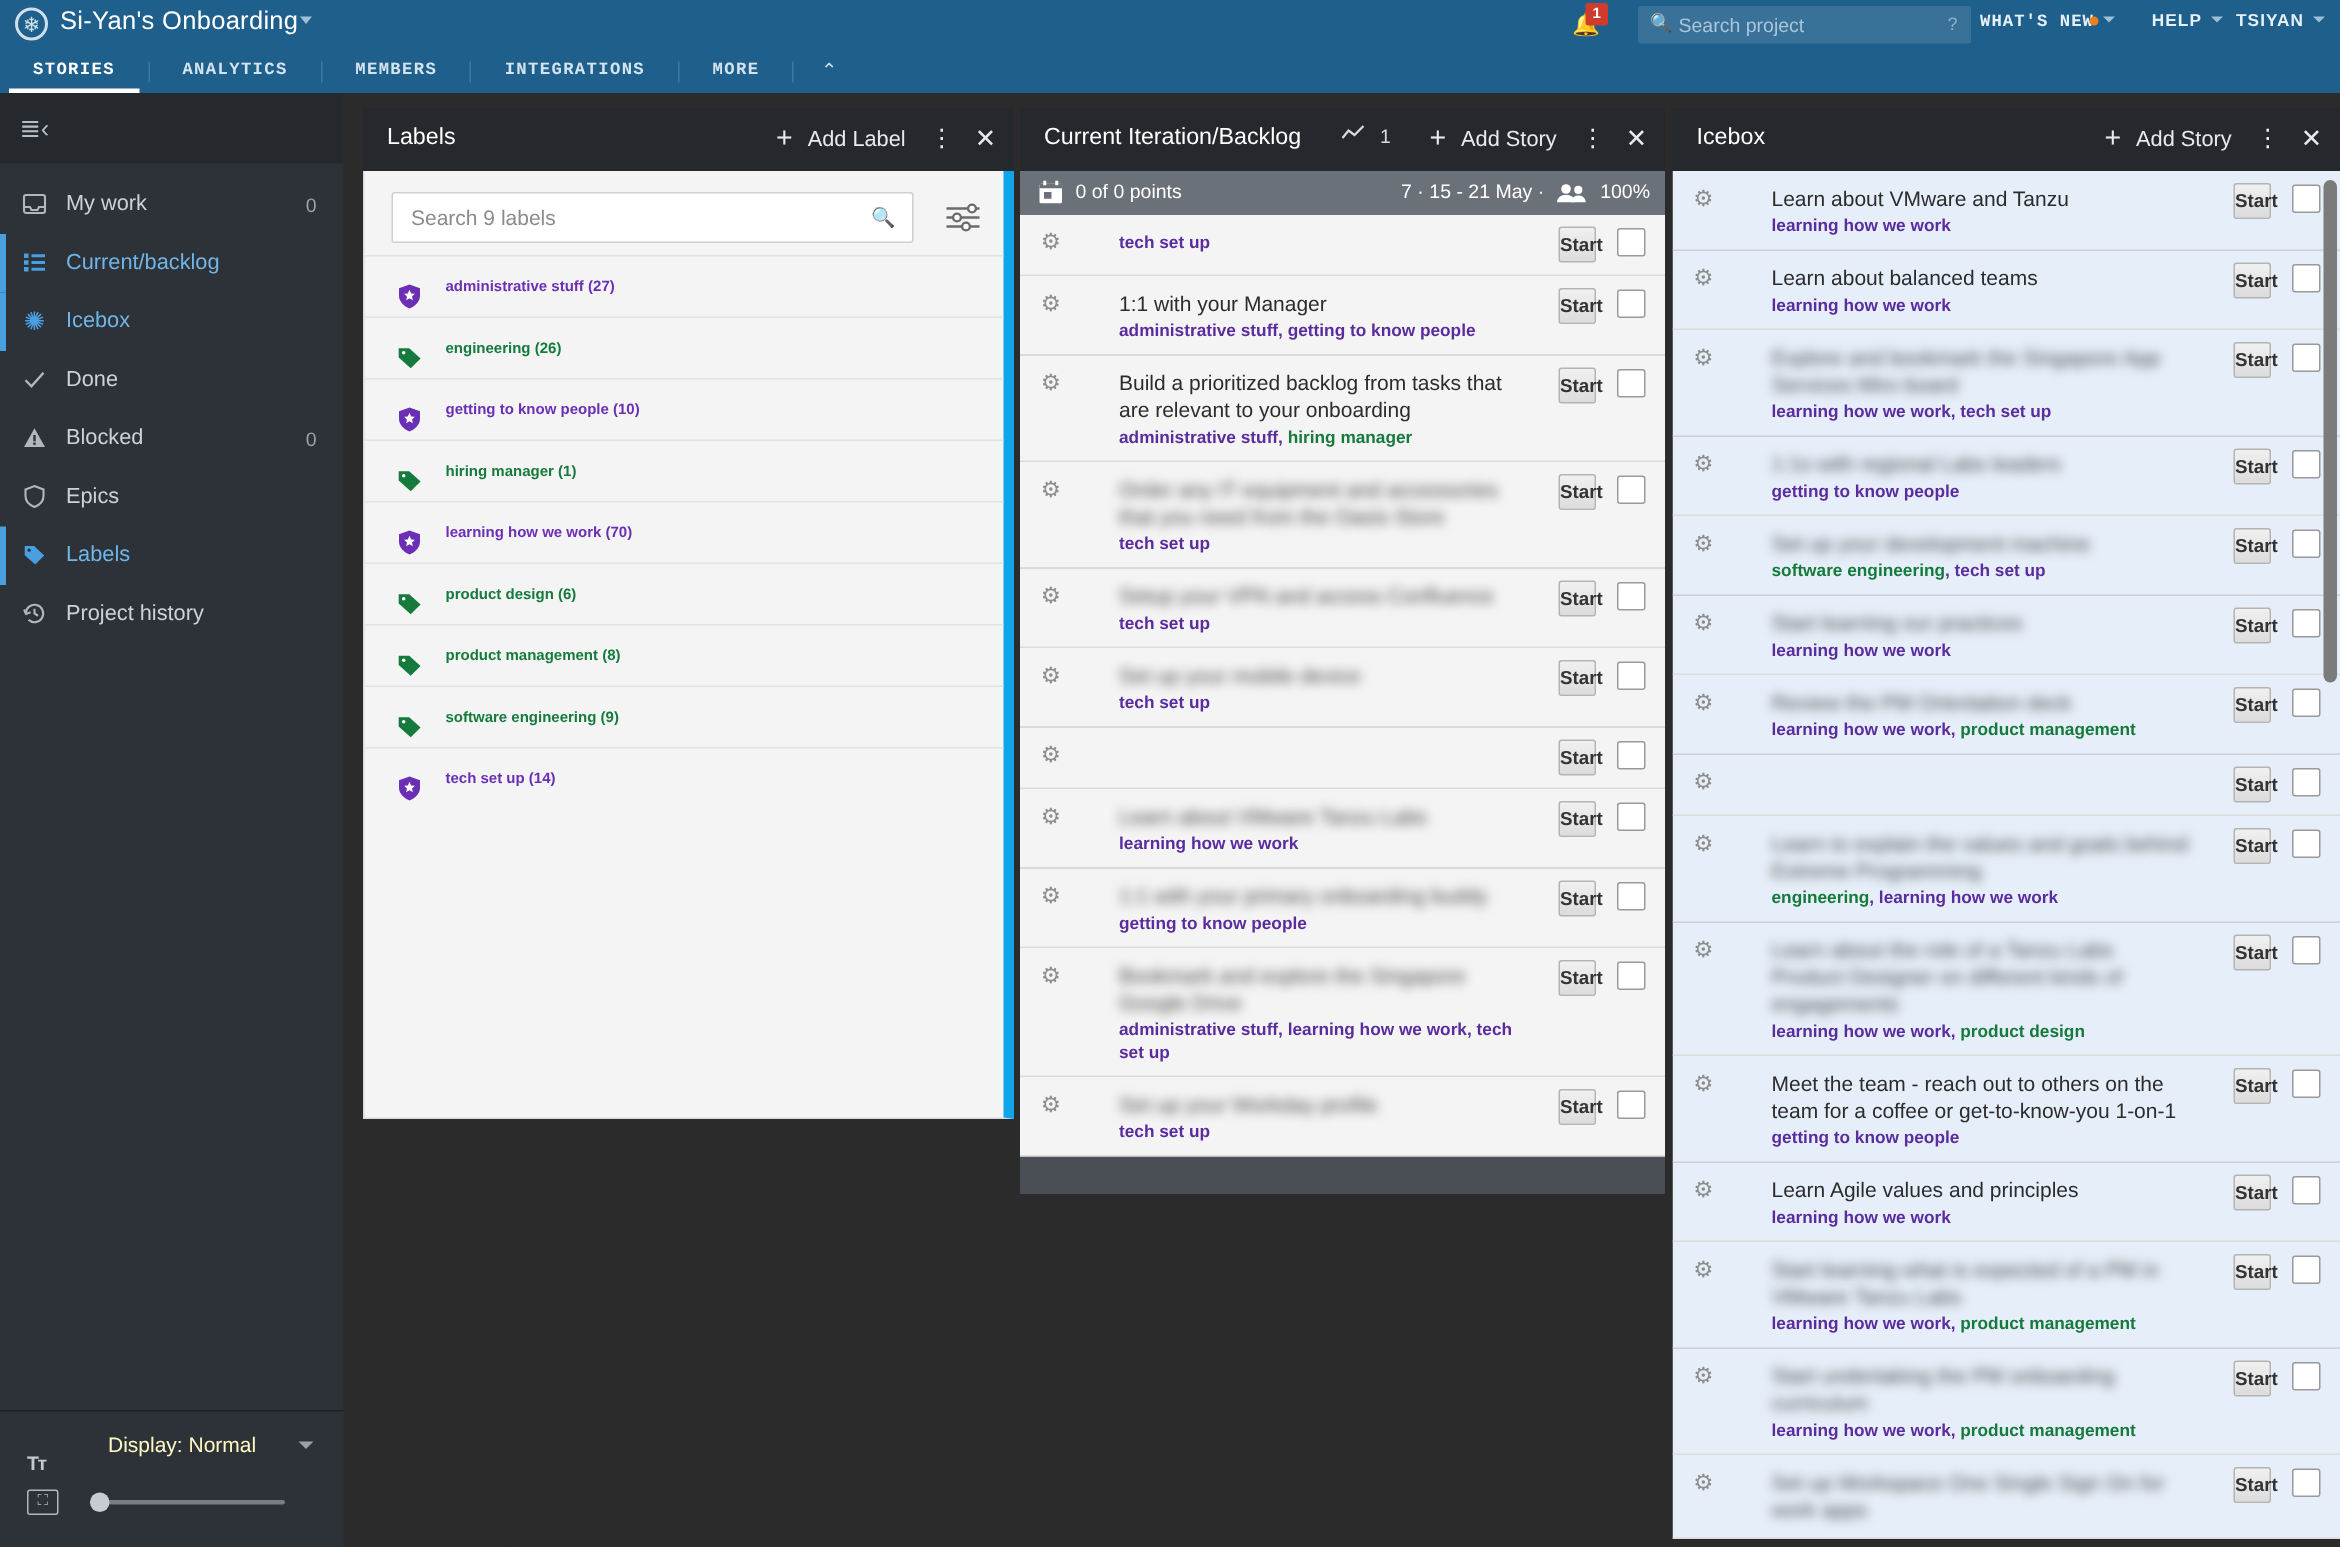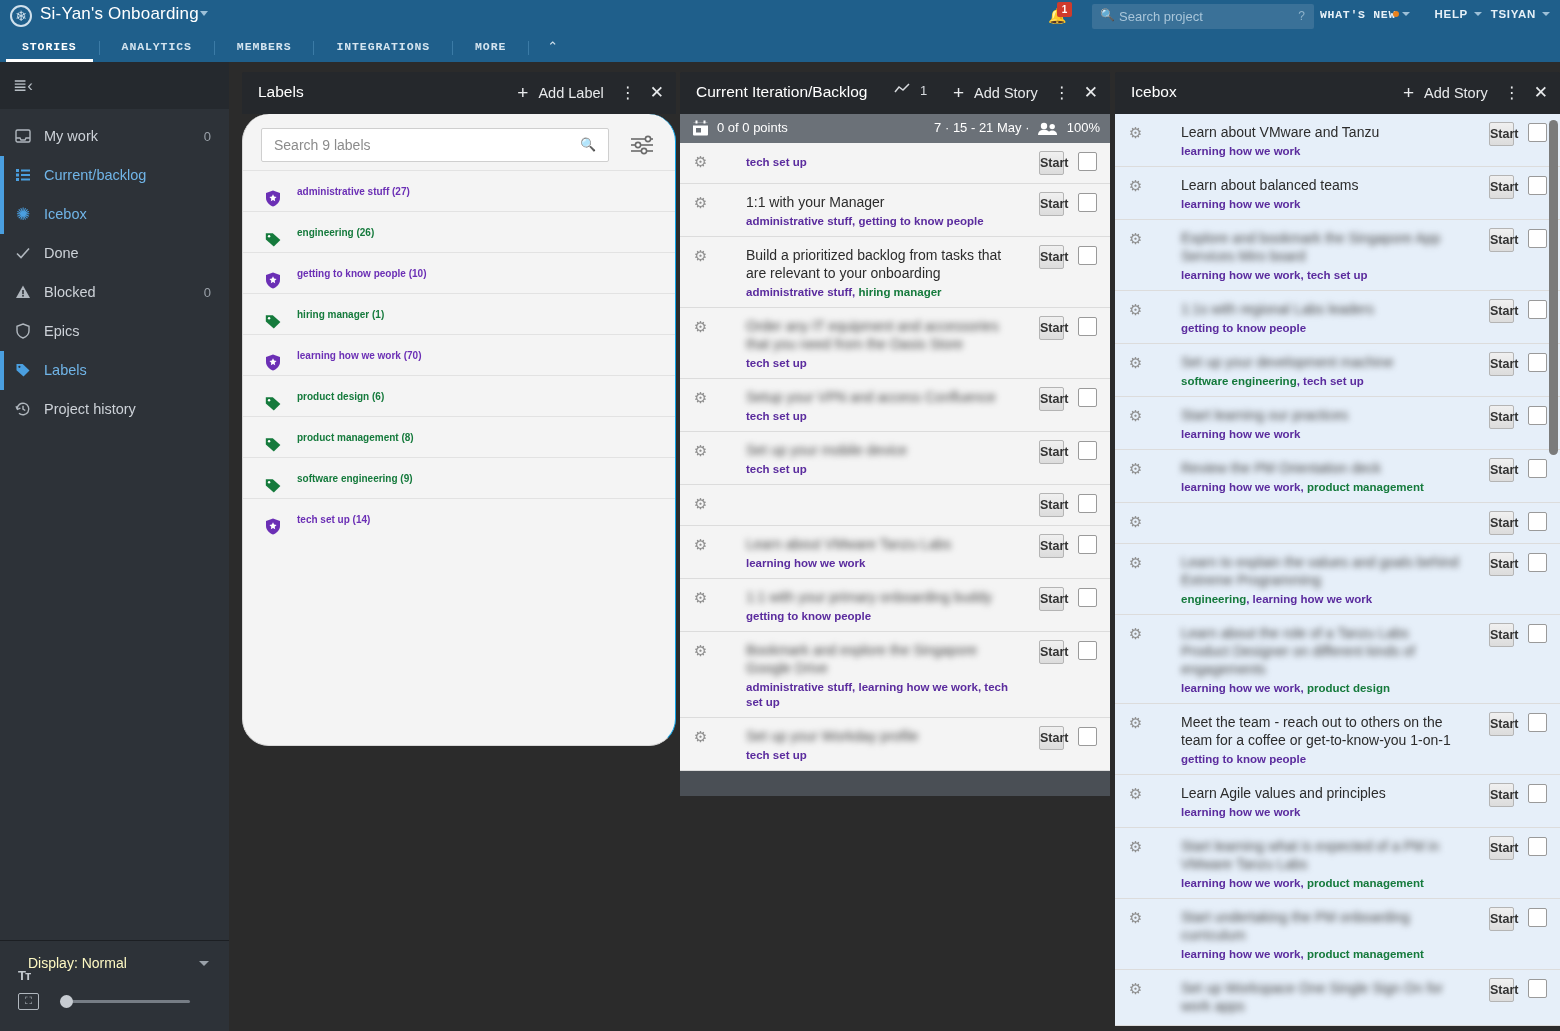--- a/index.html
+++ b/index.html
@@ -94,21 +94,21 @@
     position: absolute; left: 14px; top: 50%; transform: translateY(-50%);
     width: 18px; height: 18px; color: #b0b7be; font-size: 15px; line-height: 18px; text-align: center;
   }
   .sb-item.sel .sb-ico { color: #4a9fe0; }
   .sb-count { position: absolute; right: 18px; top: 0; font-size: 13px; color: #9aa1a9; }
 
   .sb-bottom {
     position: absolute; left: 0; bottom: 0; width: 229px; height: 91px;
     border-top: 1px solid #1c1f23; background: #2d3238;
   }
-  .disp-row { position: relative; height: 44px; line-height: 44px; padding-left: 28px; }
+  .disp-row { position: relative; height: 44px; line-height: 44px; padding-left: 72px; }
   .disp-ico {
     position: absolute; left: 18px; top: 13px; color: #c2c8ce; font-size: 13px;
     font-weight: bold; letter-spacing: -1px;
   }
   .disp-label { color: #fef9c3; font-size: 14px; }
   .disp-caret {
     position: absolute; left: 199px; top: 20px;
     border-left: 5px solid transparent; border-right: 5px solid transparent;
     border-top: 5px solid #9aa1a9;
   }
@@ -143,23 +143,22 @@
   }
   .ph-plus { font-size: 19px; font-weight: 300; }
   .ph-kebab { font-size: 16px; letter-spacing: 0; margin-left: 16px; }
   .ph-close { font-size: 17px; margin-left: 14px; font-weight: 300; }
   .ph-trend { position: absolute; top: 11px; font-size: 13px; color: #d7dade; }
 
   
   #labels-panel { left: 242px; width: 434px; }
   .labels-body {
     background: #f4f4f4; height: 632px;
-    border-left: 1px solid #d9d9d9; border-right: 1px solid #0ea5e9;
+    border-left: 1px solid #d9d9d9; border-right: 7px solid #0ea5e9;
     border-bottom: 1px solid #d9d9d9;
-    border-radius: 27px;
   }
   .search-wrap { position: relative; height: 56px; padding: 14px 14px 0 18px; }
   .search-input {
     position: relative; height: 34px; width: 348px; background: #ffffff;
     border: 1px solid #cfcfcf; border-radius: 2px; float: left;
   }
   .search-input .sv { position: absolute; left: 12px; top: 8px; font-size: 14px; color: #8b8b8b; }
   .search-input .sm { position: absolute; right: 11px; top: 8px; font-size: 13px; color: #777; }
   .filter-ico { float: left; margin: 6px 0 0 20px; width: 26px; height: 22px; }
 

